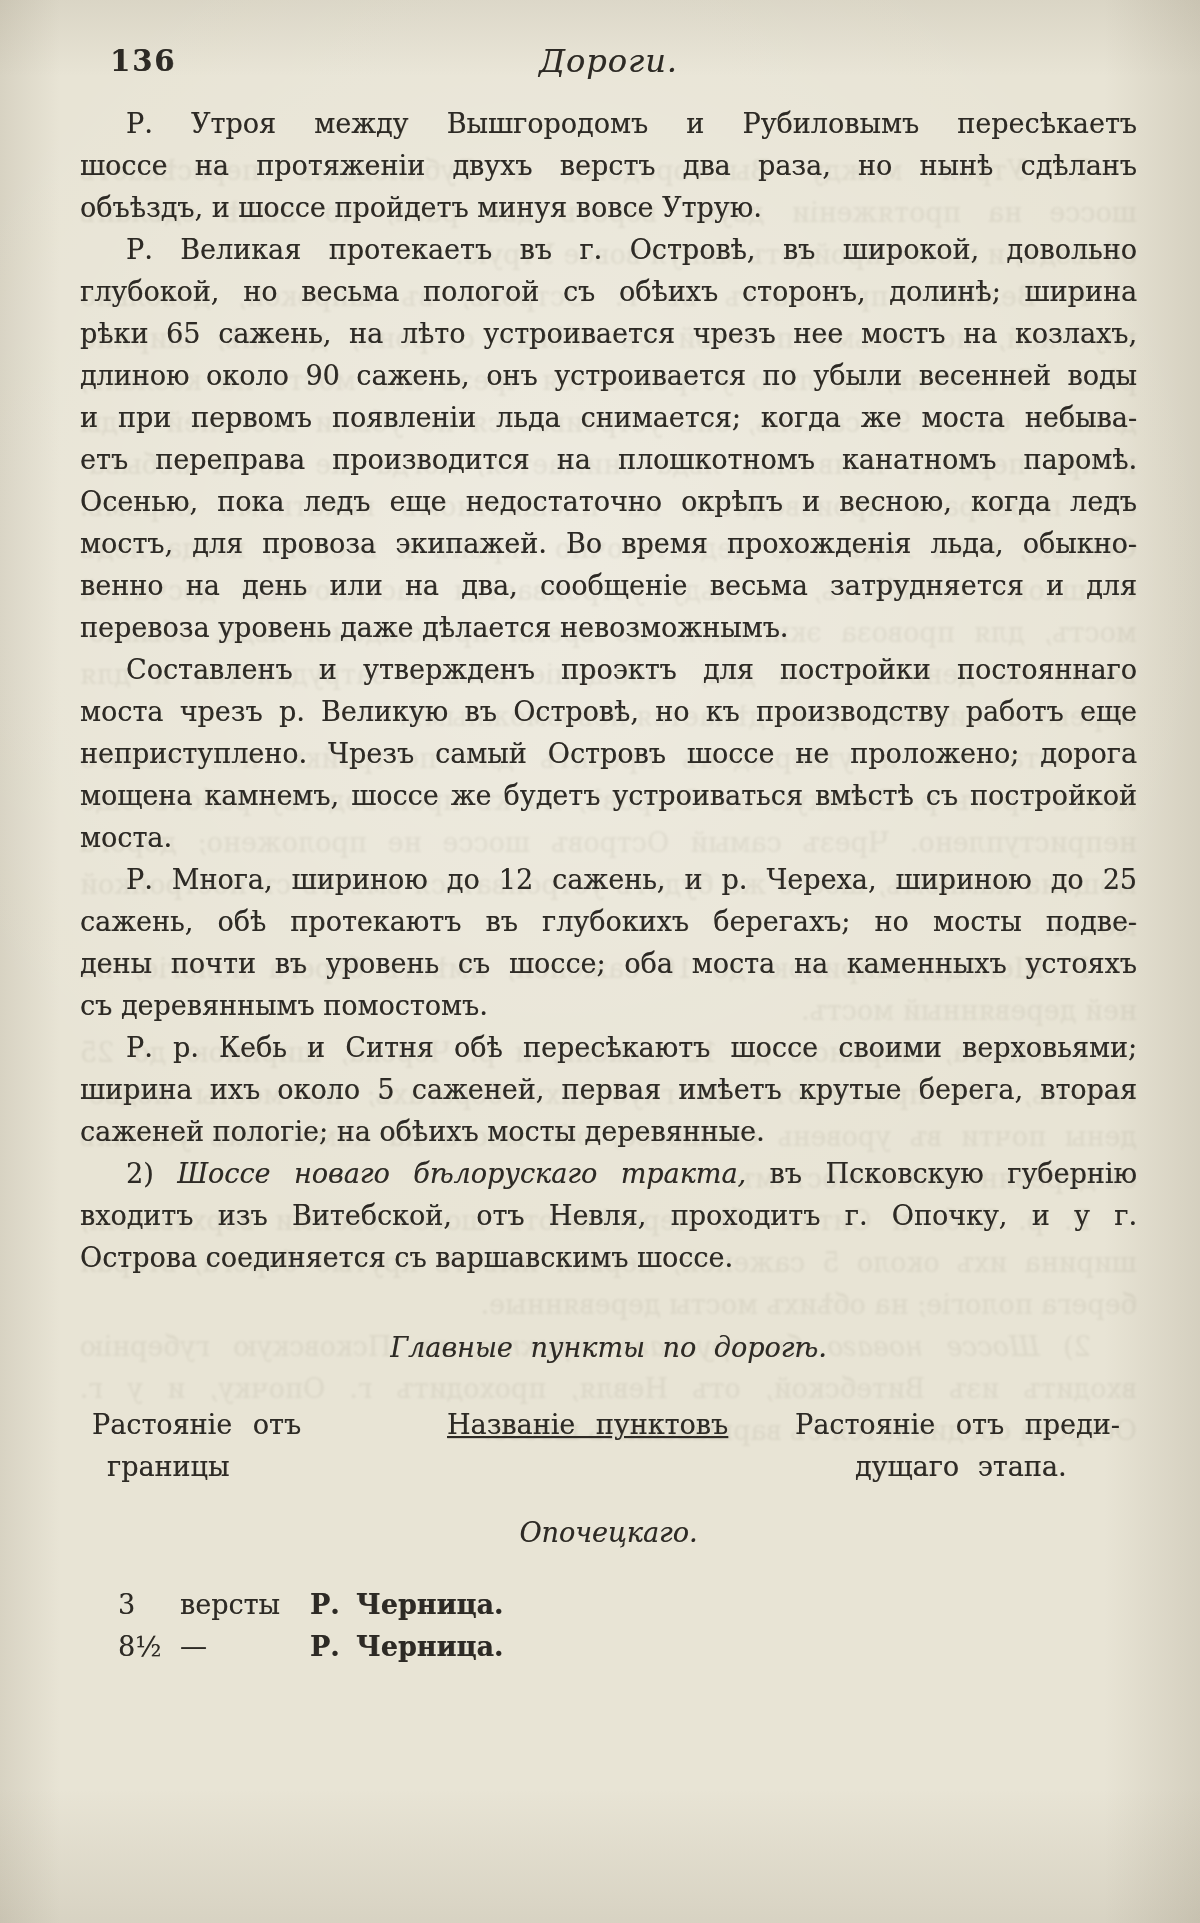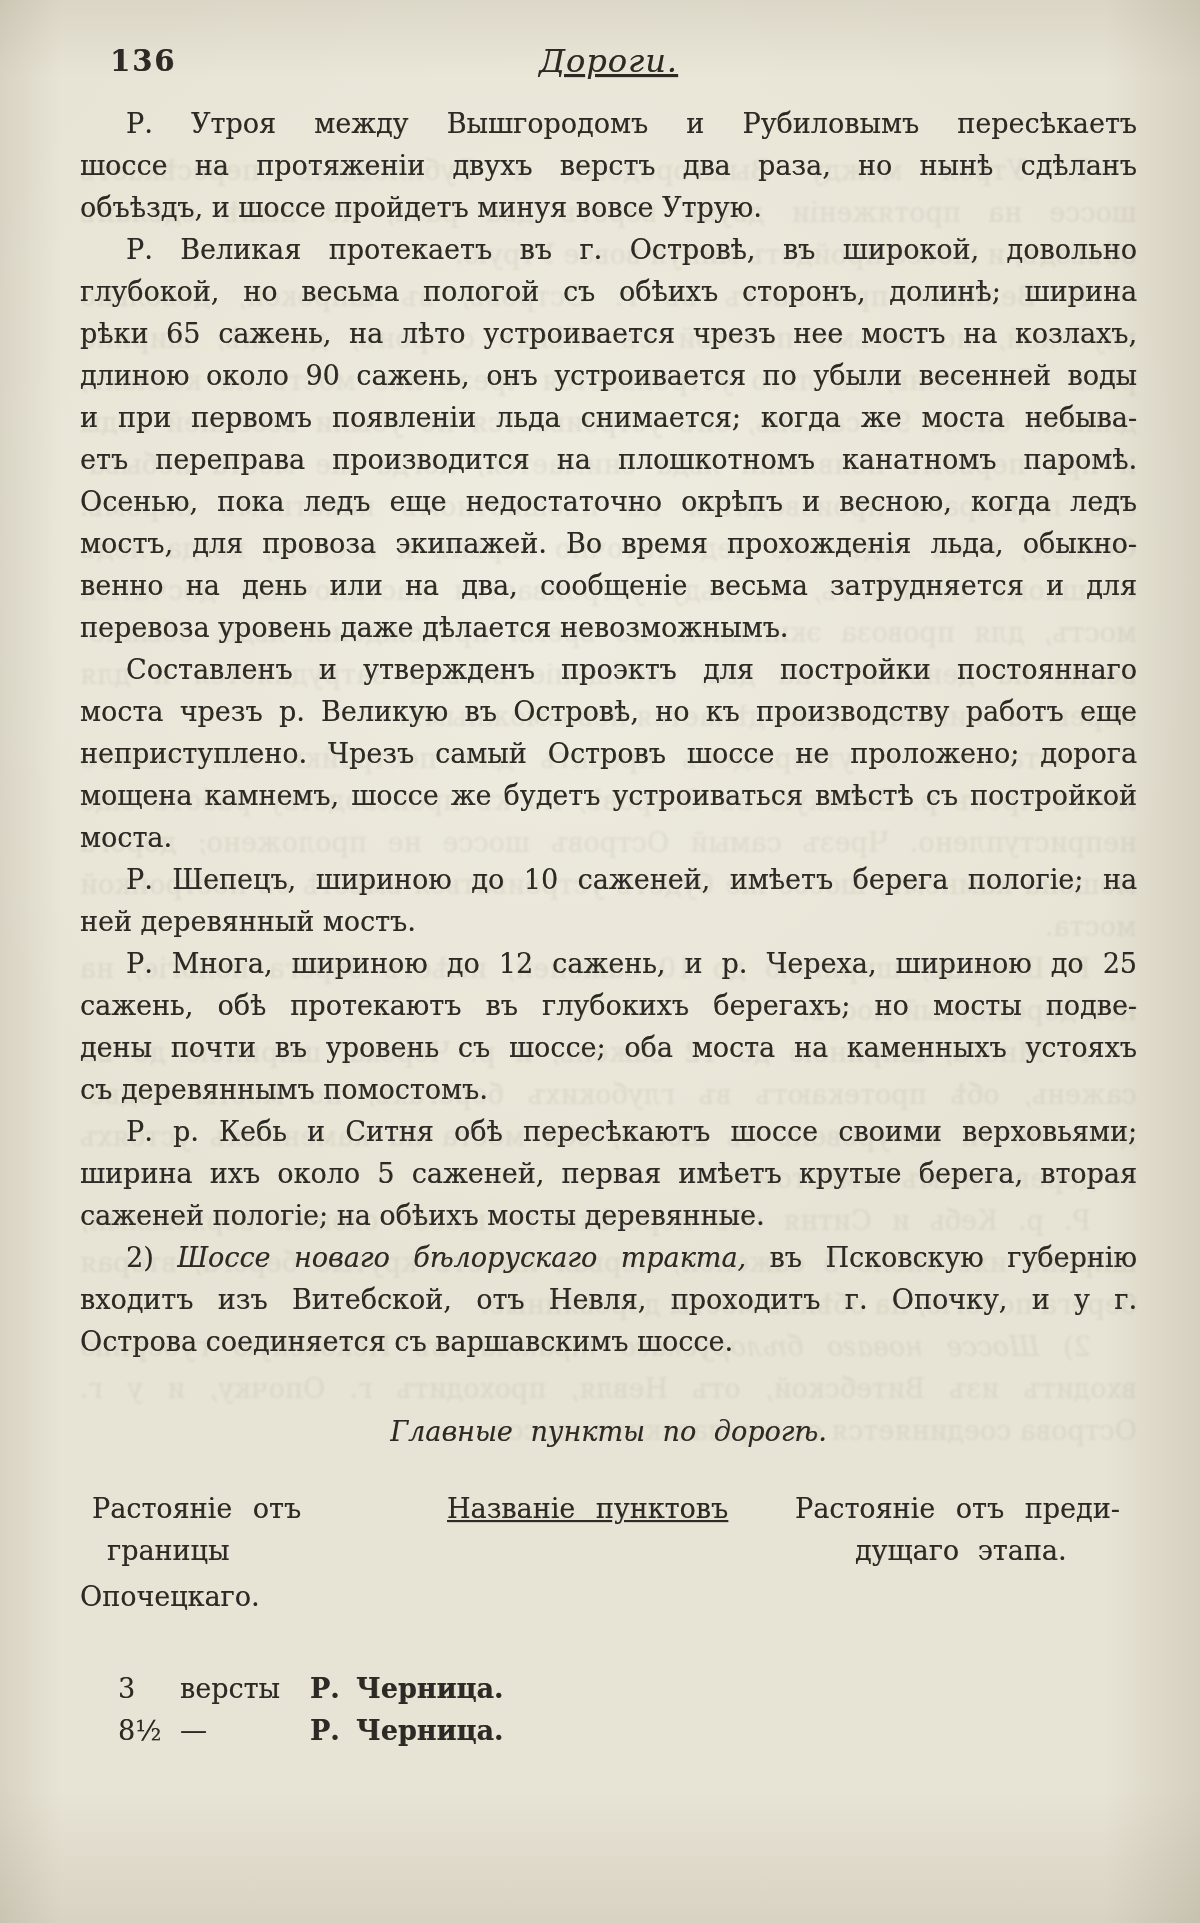--- a/index.html
+++ b/index.html
@@ -25,21 +25,21 @@
     transform:scaleX(-1);
     opacity:0.085;
     color:#5f5840;
     filter:blur(1.2px);
     pointer-events:none;
     z-index:0;
   }
 
   .content { position:absolute; left:80px; top:40px; width:1057px; z-index:1; }
 
-  .page-head { position:relative; height:42px;text-decoration:underline; }
+  .page-head { position:relative; height:42px; }
   .page-num {
     position:absolute; left:30px; top:0;
     font-weight:bold; font-size:29px; line-height:42px;
     letter-spacing:2px;
     text-shadow:0.4px 0.4px 0.6px rgba(40,36,28,0.55);
   }
   .running-title {
     display:block; text-align:center;
     font-style:italic; font-size:32px; line-height:42px;
     letter-spacing:1px;
@@ -66,22 +66,22 @@
 
   .points-table { position:relative; margin-top:35px; height:280px; font-size:27px;
     text-shadow:0.3px 0.3px 0.5px rgba(40,36,28,0.5); }
   .pt { position:absolute; line-height:42px; white-space:nowrap; }
   .h-left-1  { left:12px;  top:0;    word-spacing:12px; }
   .h-left-2  { left:27px;  top:42px; }
   .h-mid     { left:367px; top:0;    word-spacing:12px;text-decoration:underline; }
   .h-right-1 { left:715px; top:0;    word-spacing:12px; }
   .h-right-2 { left:775px; top:42px; word-spacing:10px; }
   .group-heading {
-    position:absolute; left:0; width:100%; top:88px;
-    text-align:left; line-height:42px;
+    position:absolute; left:0; width:100%; top:108px;
+    text-align:center; font-style:italic; line-height:42px;
   }
   .trow { position:absolute; left:0; width:100%; display:flex; line-height:42px; }
   .trow.r1 { top:180px; }
   .trow.r2 { top:222px; }
   .c-dist { width:100px; padding-left:38px; box-sizing:border-box; }
   .c-unit { width:130px; text-align:left; }
   .c-name { word-spacing:7px;font-weight:bold; }
 </style>
 </head>
 <body>
@@ -162,24 +162,20 @@
           <div class="line last">перевоза уровень даже дѣлается невозможнымъ.</div>
         </div>
         <div>
           <div class="line first">Составленъ  и  утвержденъ  проэктъ  для  постройки  постояннаго</div>
           <div class="line">моста чрезъ р. Великую въ Островѣ, но къ производству работъ еще</div>
           <div class="line">неприступлено. Чрезъ самый Островъ шоссе не проложено; дорога</div>
           <div class="line">мощена камнемъ, шоссе же будетъ устроиваться вмѣстѣ съ постройкой</div>
           <div class="line last">моста.</div>
         </div>
         <div>
-          <div class="line first">Р. Шепецъ, шириною до 10 саженей, имѣетъ берега пологіе; на</div>
-          <div class="line last">ней деревянный мостъ.</div>
-        </div>
-        <div>
           <div class="line first">Р. Многа, шириною до 12 сажень, и р. Череха, шириною до 25</div>
           <div class="line">сажень, обѣ протекаютъ въ глубокихъ берегахъ; но мосты подве-</div>
           <div class="line">дены почти въ уровень съ шоссе; оба моста на каменныхъ устояхъ</div>
           <div class="line last">съ деревяннымъ помостомъ.</div>
         </div>
         <div>
           <div class="line first">Р. р. Кебь и Ситня обѣ пересѣкаютъ шоссе своими верховьями;</div>
           <div class="line">ширина ихъ около 5 саженей, первая имѣетъ крутые берега, вторая</div>
           <div class="line last">саженей пологіе; на обѣихъ мосты деревянные.</div>
         </div>

